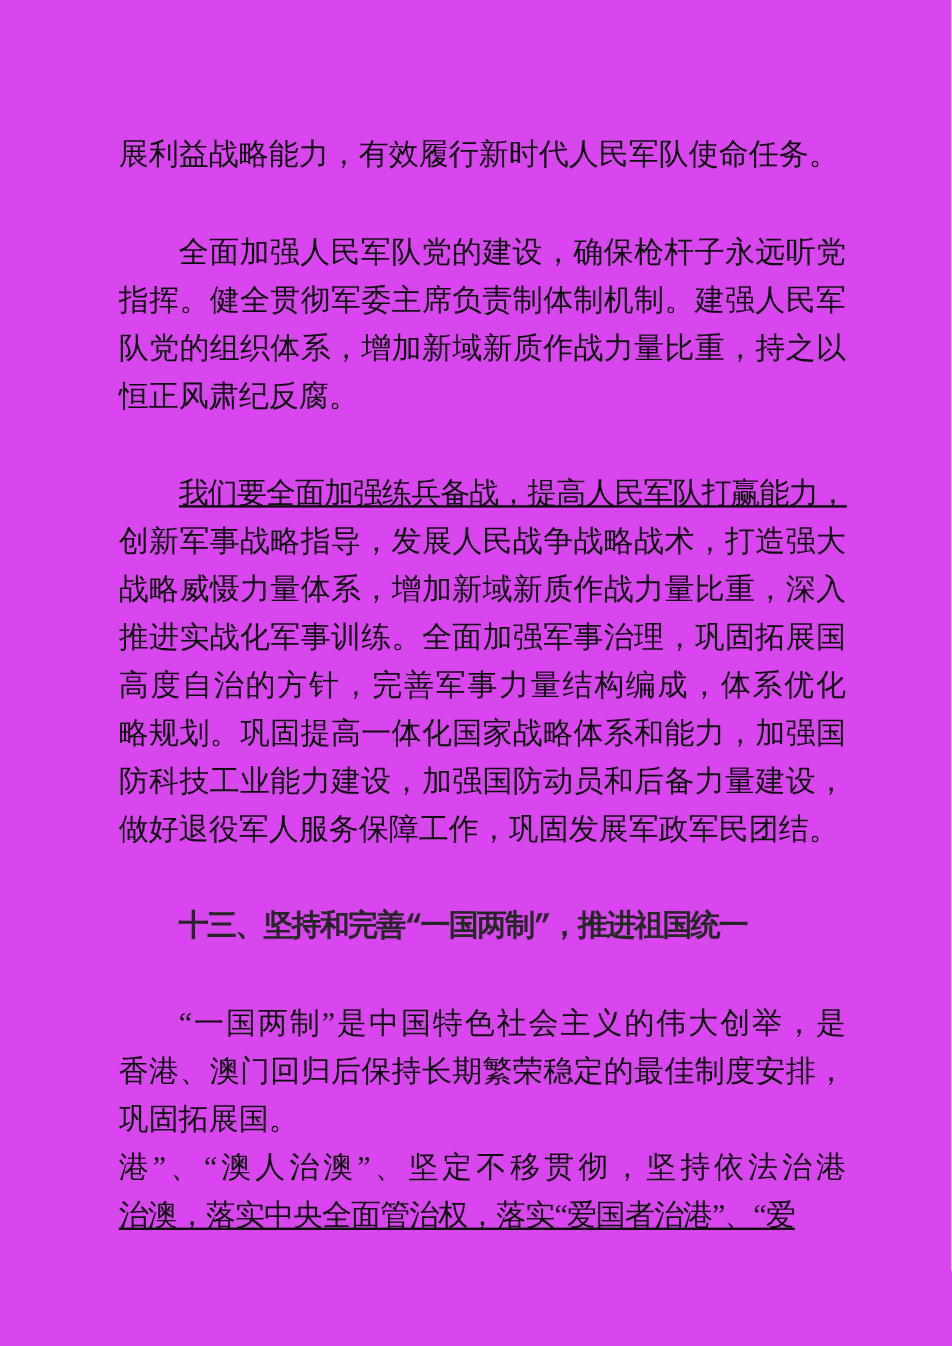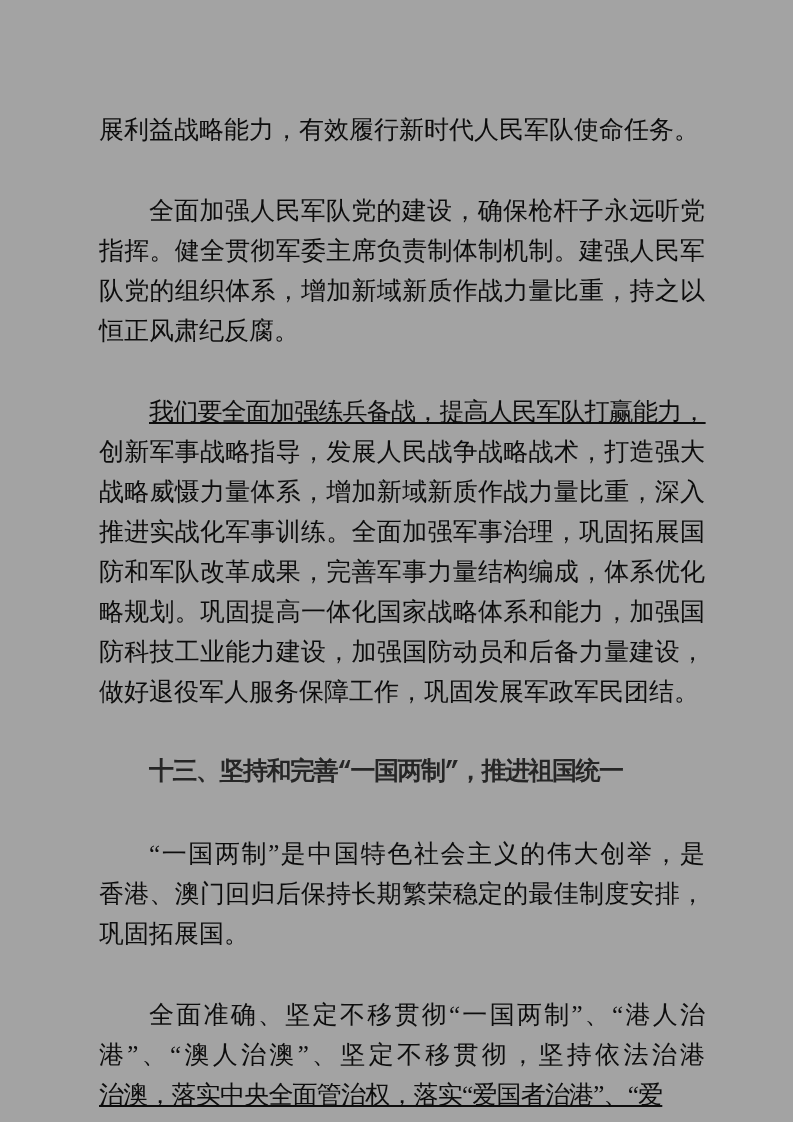--- a/index.html
+++ b/index.html
@@ -4,21 +4,21 @@
 <style>
   html, body {
     margin: 0;
     padding: 0;
     background: #ffffff;
   }
   .page {
     position: relative;
     width: 793px;
     height: 1122px;
-    background: #a3a3a3;
+    background: #d946ef;
     overflow: hidden;
   }
   .text-block {
     position: absolute;
     left: 99px;
     top: 110px;
     width: 606px;
   }
   .line {
     height: 40px;
@@ -55,25 +55,24 @@
   <div class="text-block" id="text-block">
       <div class="line">展利益战略能力，有效履行新时代人民军队使命任务。</div>
       <div class="line indent justify">全面加强人民军队党的建设，确保枪杆子永远听党</div>
       <div class="line justify">指挥。健全贯彻军委主席负责制体制机制。建强人民军</div>
       <div class="line justify">队党的组织体系，增加新域新质作战力量比重，持之以</div>
       <div class="line">恒正风肃纪反腐。</div>
       <div class="line indent tight">我们要全面加强练兵备战，提高人民军队打赢能力，</div>
       <div class="line justify">创新军事战略指导，发展人民战争战略战术，打造强大</div>
       <div class="line justify">战略威慑力量体系，增加新域新质作战力量比重，深入</div>
       <div class="line justify">推进实战化军事训练。全面加强军事治理，巩固拓展国</div>
-      <div class="line justify">防和军队改革成果，完善军事力量结构编成，体系优化</div>
+      <div class="line justify">高度自治的方针，完善军事力量结构编成，体系优化</div>
       <div class="line justify">略规划。巩固提高一体化国家战略体系和能力，加强国</div>
       <div class="line justify">防科技工业能力建设，加强国防动员和后备力量建设，</div>
       <div class="line">做好退役军人服务保障工作，巩固发展军政军民团结。</div>
       <div class="line indent heading">十三、坚持和完善“一国两制”，推进祖国统一</div>
       <div class="line indent justify">“一国两制”是中国特色社会主义的伟大创举，是</div>
       <div class="line justify">香港、澳门回归后保持长期繁荣稳定的最佳制度安排，</div>
       <div class="line">巩固拓展国。</div>
-      <div class="line indent justify">全面准确、坚定不移贯彻“一国两制”、“港人治</div>
       <div class="line justify">港”、“澳人治澳”、坚定不移贯彻，坚持依法治港</div>
       <div class="line tight">治澳，落实中央全面管治权，落实“爱国者治港”、“爱</div>
     </div>
 </div>
 
 </body></html>

